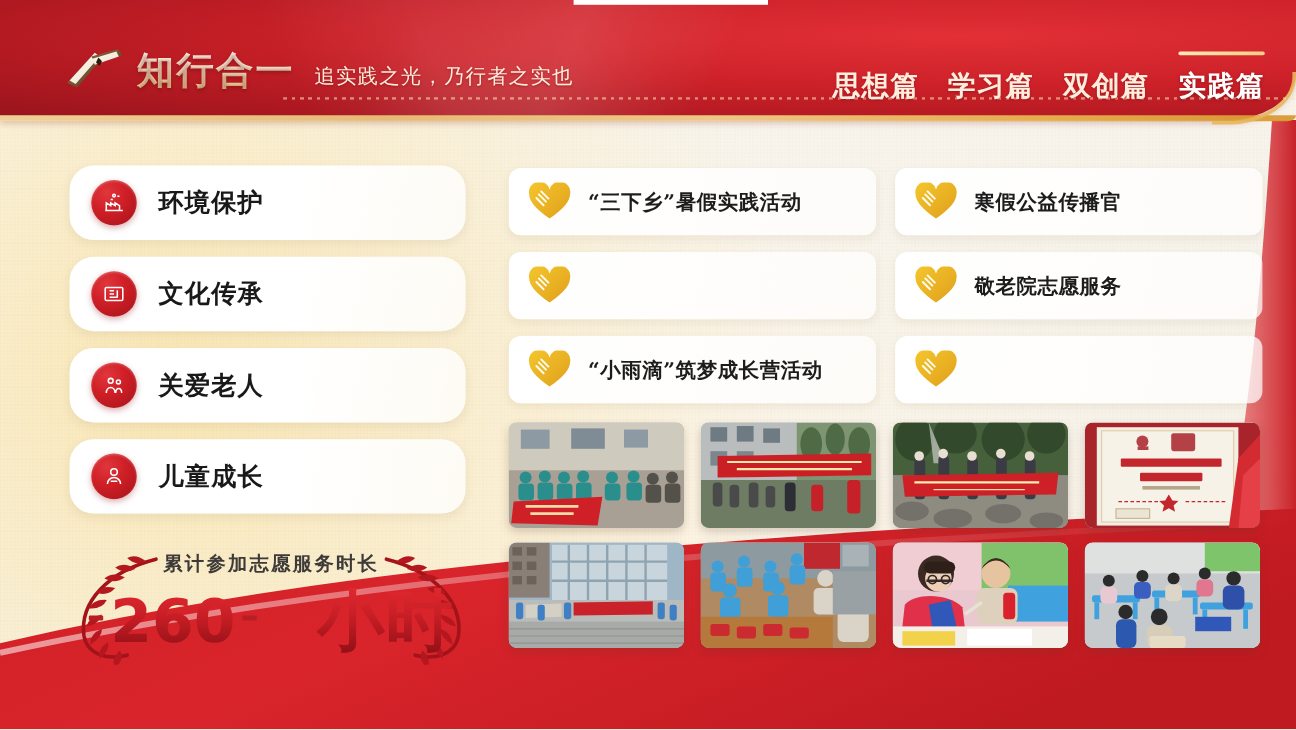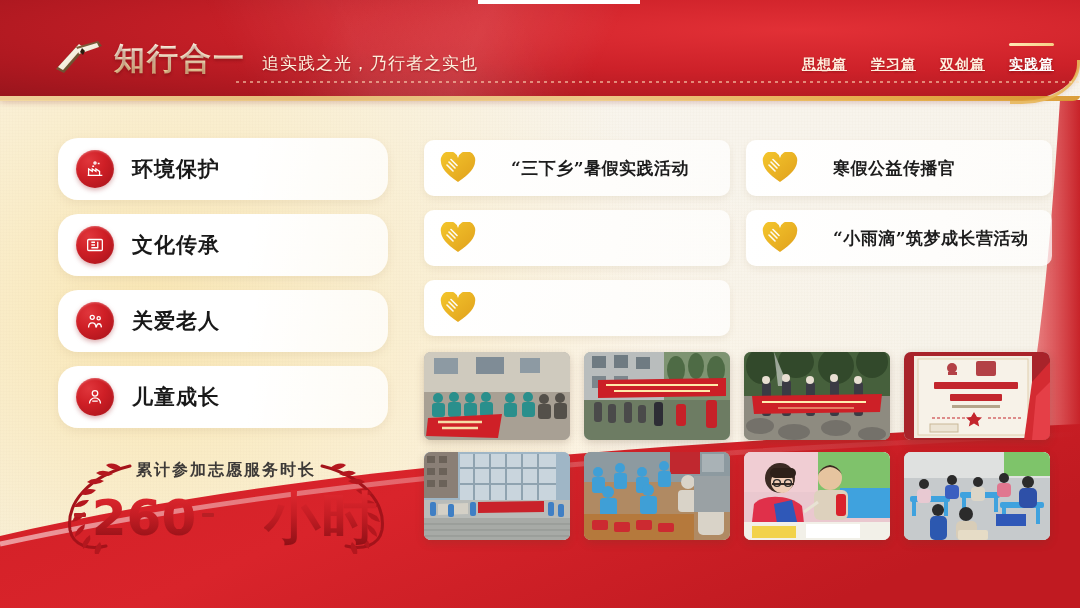--- a/index.html
+++ b/index.html
@@ -110,28 +110,27 @@
     background-image: repeating-linear-gradient(90deg, rgba(255,226,190,.55) 0 3px, rgba(255,226,190,0) 3px 7px);
   }
 
   .nav {
     position: absolute; right: 24px; top: 54px;
     display: flex; align-items: flex-start; gap: 20px;
   }
   .nav-item {
     position: relative;
     font-family: "DejaVu Serif", "Liberation Serif", serif;
-    font-size: 14px; font-weight: 700;
+    font-size: 23px; font-weight: 700;
     letter-spacing: 1px;
     color: #ffeedd;
     padding: 2px 2px 8px;
     white-space: nowrap;
     text-shadow: 0 1px 2px rgba(110,10,14,.45);
     cursor: pointer;
-    text-decoration: underline;
   }
   .nav-item.active {
     color: #ffffff;
     text-shadow: 0 1px 3px rgba(110,10,14,.6);
   }
   .nav-item.active::before {
     content: "";
     position: absolute; left: 2px; right: 2px; top: -11px;
     height: 3px; border-radius: 2px;
     background: linear-gradient(90deg, #ffe9b6, #f6cf86);
@@ -222,21 +221,21 @@
     background: linear-gradient(100deg, #ffffff 0%, #fefdfb 62%, rgba(255,255,255,.72) 100%);
     box-shadow: 0 3px 7px rgba(160,130,90,.12);
     display: flex; align-items: center; gap: 14px;
     padding-left: 16px; padding-right: 10px;
     cursor: pointer;
   }
   .act-icon { flex: 0 0 auto; width: 36px; height: 32px; display:block; }
   .act-label {
     font-family: "DejaVu Serif", "Liberation Serif", serif;
     font-weight: 700; font-size: 17px; letter-spacing: .5px;
-    color: #1c1c1c; white-space: nowrap; margin-left: 21px;
+    color: #1c1c1c; white-space: nowrap;
   }
 
   
   .photos {
     position: absolute; left: 424px; top: 352px;
     width: 626px;
     display: grid;
     grid-template-columns: repeat(4, 146px);
     column-gap: 14px; row-gap: 12px;
     z-index: 12;
@@ -451,20 +450,31 @@
     </div>
     <div class="act-chip">
       <svg class="act-icon" viewBox="0 0 36 32">
         <path d="M18,30 C6,22 1,15 1,10 A8,8 0 0 1 18,6 A8,8 0 0 1 35,10 C35,15 30,22 18,30Z" fill="url(#hh1)"></path>
         <g stroke="#fff" stroke-width="1.6" stroke-linecap="round" opacity=".95">
           <path d="M7,13 L13,19"></path>
             <path d="M9,10 L15,16"></path>
             <path d="M11,7.5 L17,13.5"></path>
         </g>
       </svg>
+      <span class="act-label">敬老院志愿服务</span>
+    </div>
+    <div class="act-chip">
+      <svg class="act-icon" viewBox="0 0 36 32">
+        <path d="M18,30 C6,22 1,15 1,10 A8,8 0 0 1 18,6 A8,8 0 0 1 35,10 C35,15 30,22 18,30Z" fill="url(#hh1)"></path>
+        <g stroke="#fff" stroke-width="1.6" stroke-linecap="round" opacity=".95">
+          <path d="M7,13 L13,19"></path>
+            <path d="M9,10 L15,16"></path>
+            <path d="M11,7.5 L17,13.5"></path>
+        </g>
+      </svg>
       <span class="act-label">“小雨滴”筑梦成长营活动</span>
     </div>
     <div class="act-chip">
       <svg class="act-icon" viewBox="0 0 36 32">
         <path d="M18,30 C6,22 1,15 1,10 A8,8 0 0 1 18,6 A8,8 0 0 1 35,10 C35,15 30,22 18,30Z" fill="url(#hh1)"></path>
         <g stroke="#fff" stroke-width="1.6" stroke-linecap="round" opacity=".95">
           <path d="M7,13 L13,19"></path>
             <path d="M9,10 L15,16"></path>
             <path d="M11,7.5 L17,13.5"></path>
         </g>

